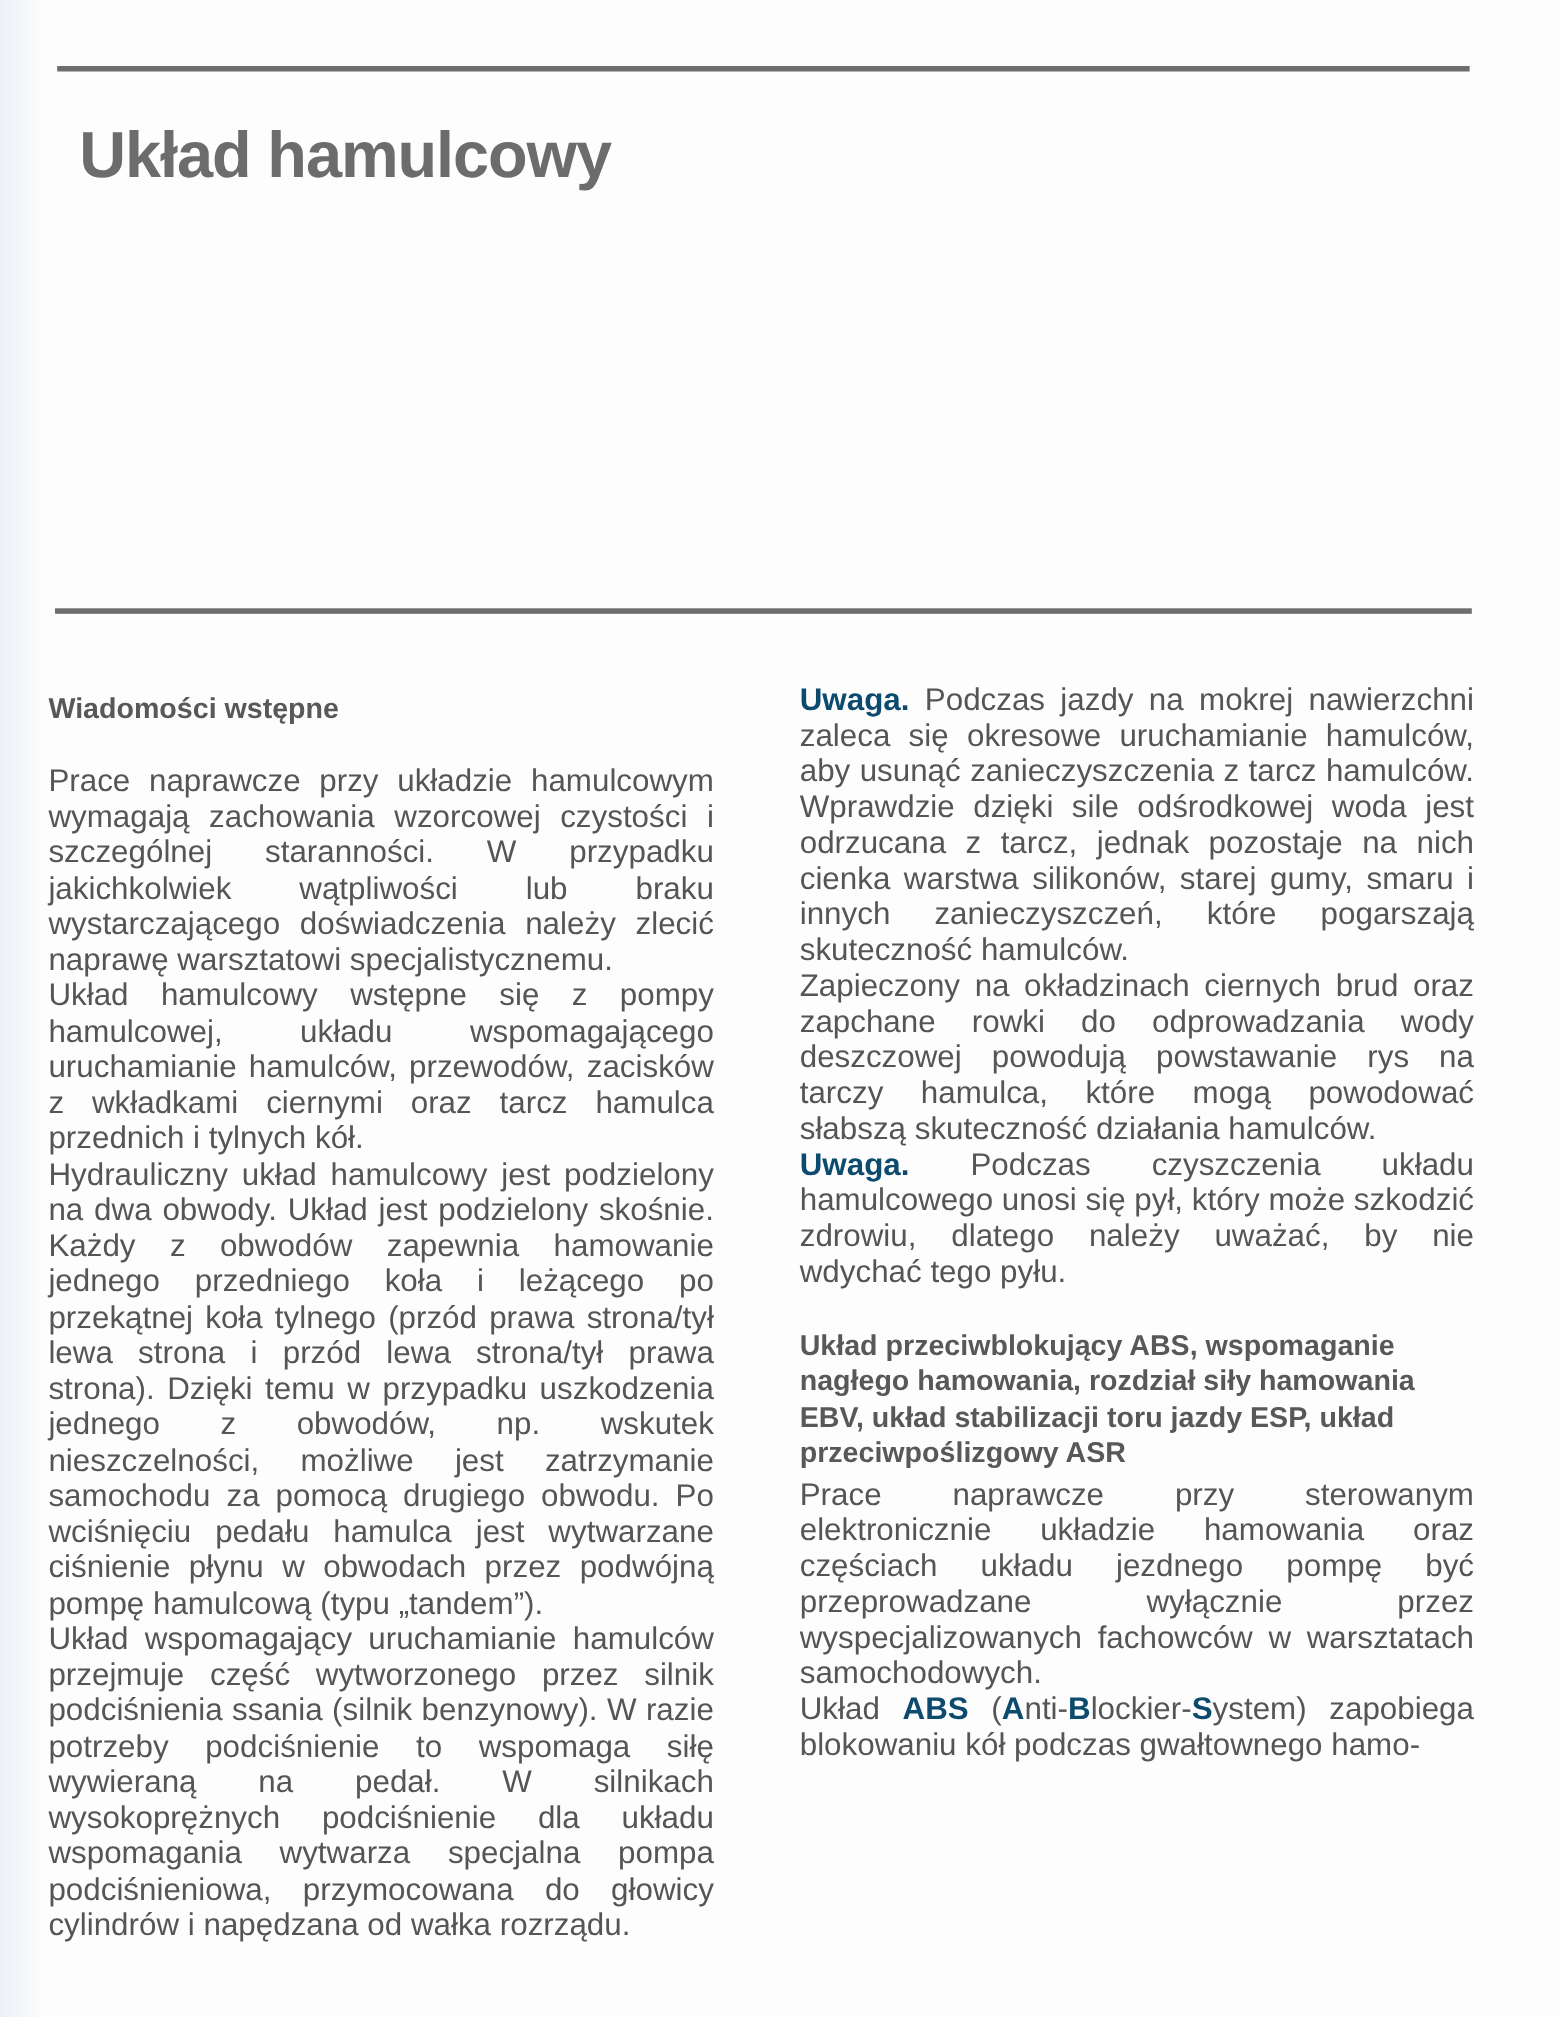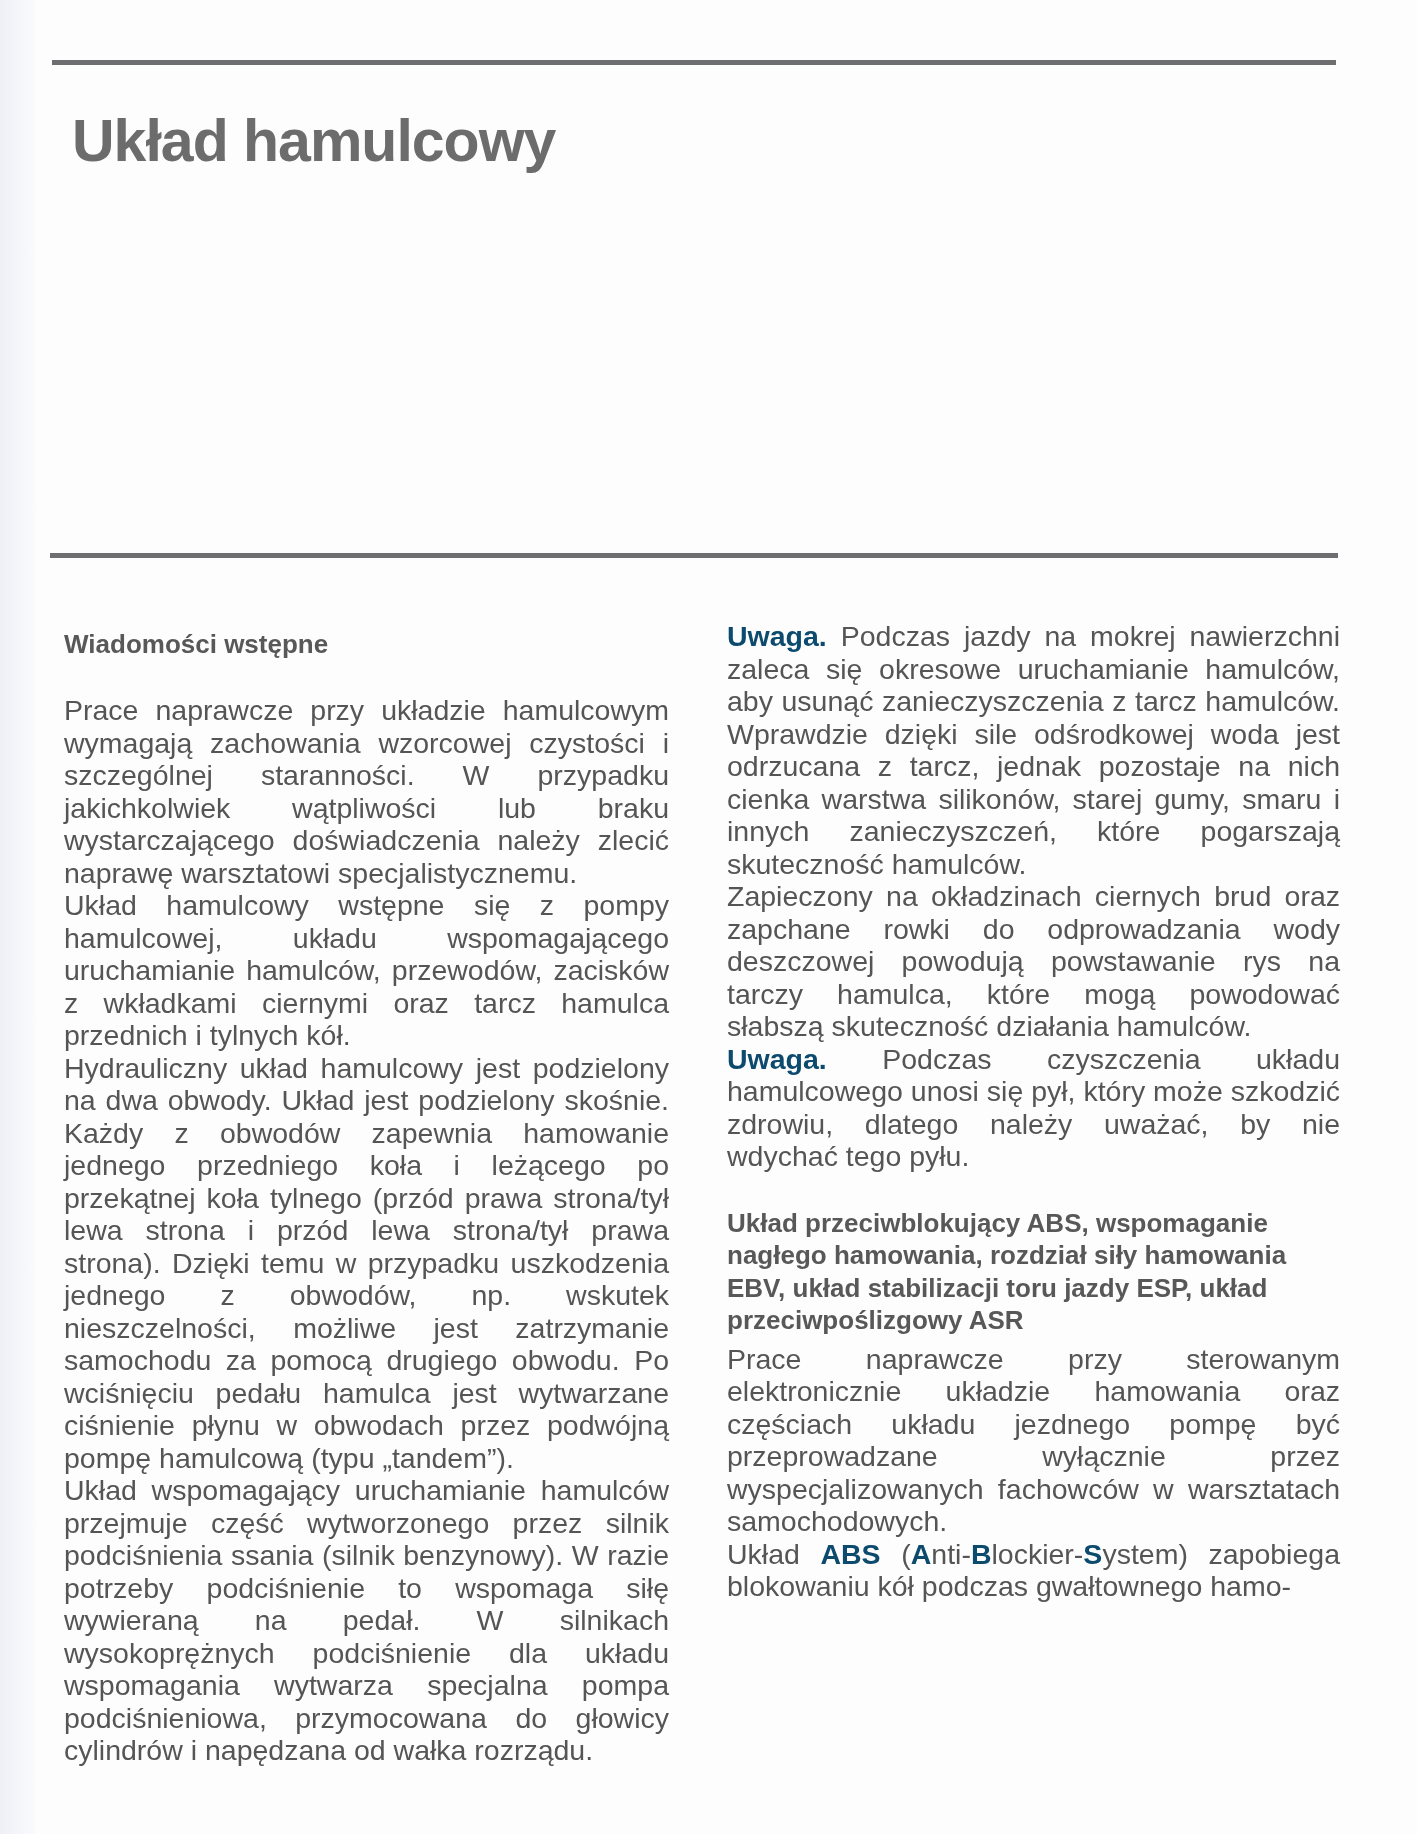--- a/index.html
+++ b/index.html
@@ -39,21 +39,21 @@
     .col {
       position: absolute;
       top: 620px;
       width: 605px;
       font-size: 28.5px;
       line-height: 32.5px;
       color: #555;
       text-align: justify;
       hyphens: manual;
     }
-    .col.left { left: 64px; }
+    .col.left { left: 44px; }
     .col.right { left: 727px; top: 620px; width: 613px; }
     .col p { margin: 0; }
     .section-heading {
       font-weight: bold;
       font-size: 26px;
       line-height: 32px;
       color: #585858;
       margin: 0 0 30px 0;
       text-align: left;
     }

